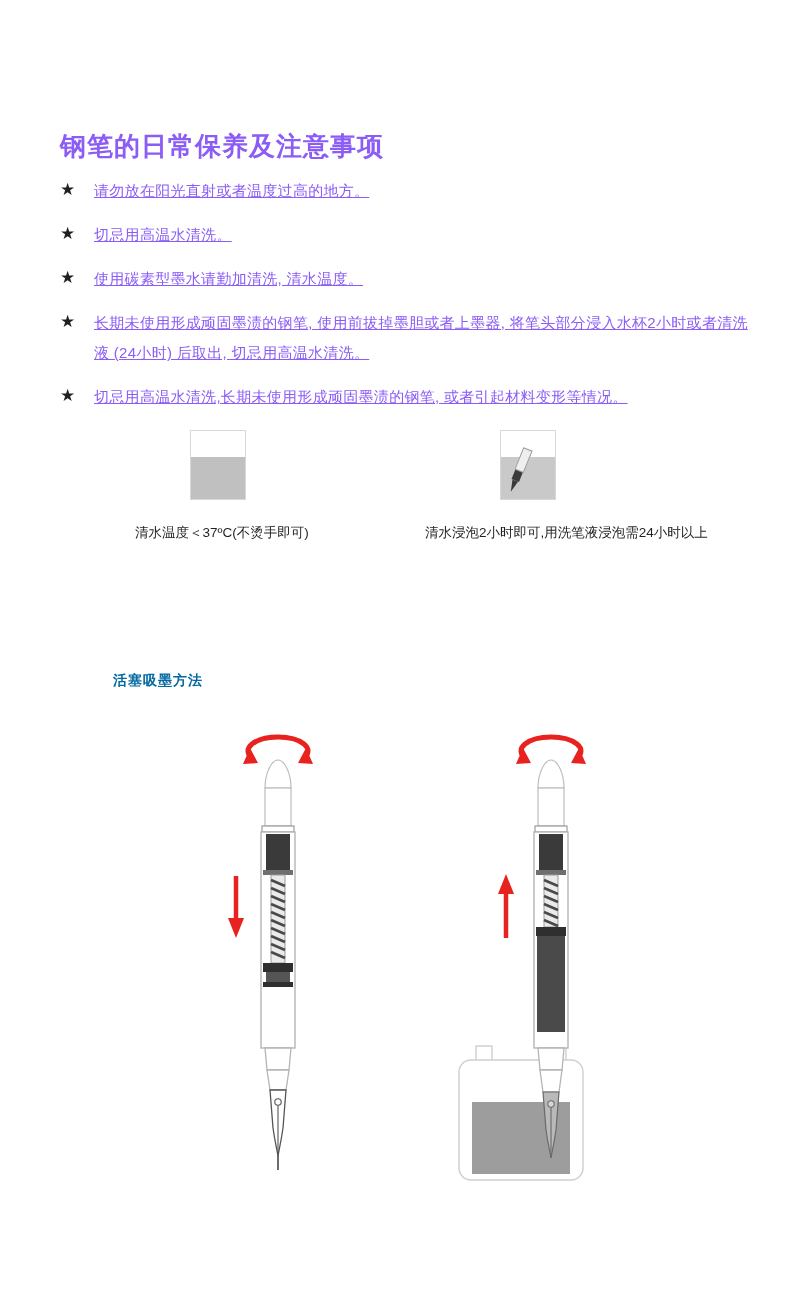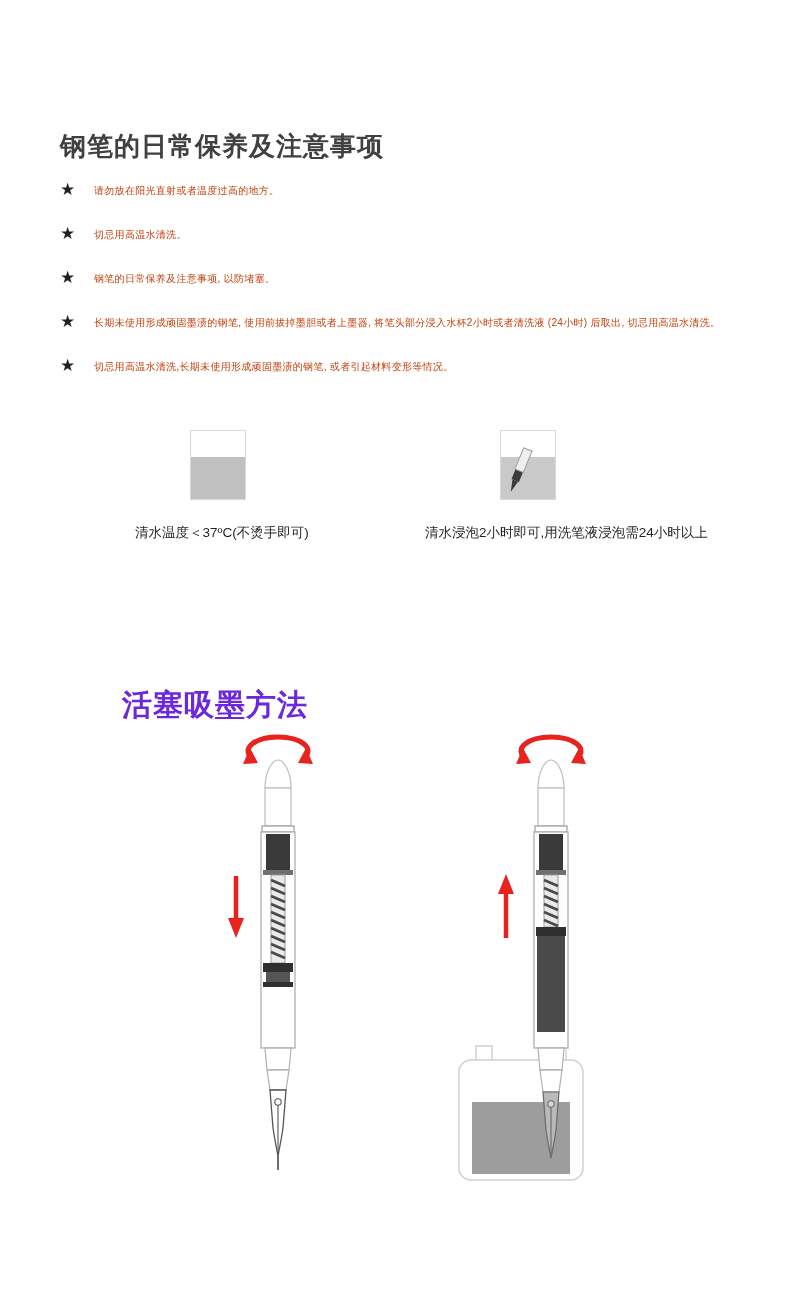--- a/index.html
+++ b/index.html
@@ -20,21 +20,21 @@
     width: 790px;
     height: 1310px;
   }
   .care-title {
     position: absolute;
     left: 60px;
     top: 112px;
     font-size: 26px;
     font-weight: bold;
     letter-spacing: 1px;
-    color: #404040;
+    color: #8b5cf6;
   }
   .tips {
     position: absolute;
     left: 60px;
     top: 176px;
     width: 690px;
   }
   .tip {
     display: flex;
     align-items: flex-start;
@@ -43,24 +43,25 @@
   .star {
     flex: 0 0 auto;
     width: 34px;
     font-size: 17px;
     line-height: 28px;
     color: #231f20;
     text-align: left;
   }
   .tip-text {
     flex: 1 1 auto;
-    font-size: 10px;
+    font-size: 15px;
     line-height: 30px;
-    color: #c2410c;
+    color: #8b5cf6;
     letter-spacing: 0.3px;
+    text-decoration: underline;
   }
   .figures {
     position: absolute;
     left: 60px;
     top: 430px;
     width: 690px;
     height: 120px;
   }
   .fig {
     position: absolute;
@@ -130,26 +131,26 @@
     top: 94px;
     font-size: 13.5px;
     color: #231f20;
     white-space: nowrap;
   }
   .cap-a { left: -55px; }
   .cap-b { left: -75px; }
 
   .piston-title {
     position: absolute;
-    left: 122px;
+    left: 113px;
     top: 660px;
-    font-size: 30px;
+    font-size: 14px;
     font-weight: bold;
     letter-spacing: 1px;
-    color: #6d28d9;
+    color: #0369a1;
   }
   .diagram {
     position: absolute;
     left: 0;
     top: 730px;
     width: 790px;
     height: 500px;
   }
   .diagram svg { display: block; }
 </style>
@@ -164,21 +165,21 @@
     <div class="tip">
       <span class="star">★</span>
       <span class="tip-text">请勿放在阳光直射或者温度过高的地方。</span>
     </div>
     <div class="tip">
       <span class="star">★</span>
       <span class="tip-text">切忌用高温水清洗。</span>
     </div>
     <div class="tip">
       <span class="star">★</span>
-      <span class="tip-text">钢笔的日常保养及注意事项, 以防堵塞。</span>
+      <span class="tip-text">使用碳素型墨水请勤加清洗, 清水温度。</span>
     </div>
     <div class="tip">
       <span class="star">★</span>
       <span class="tip-text">长期未使用形成顽固墨渍的钢笔, 使用前拔掉墨胆或者上墨器, 将笔头部分浸入水杯2小时或者清洗液 (24小时) 后取出, 切忌用高温水清洗。</span>
     </div>
     <div class="tip">
       <span class="star">★</span>
       <span class="tip-text">切忌用高温水清洗,长期未使用形成顽固墨渍的钢笔, 或者引起材料变形等情况。</span>
     </div>
   </div>

